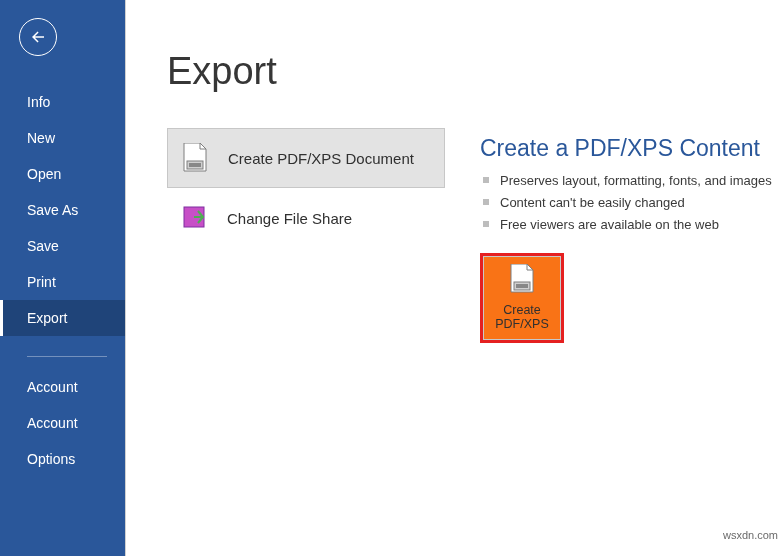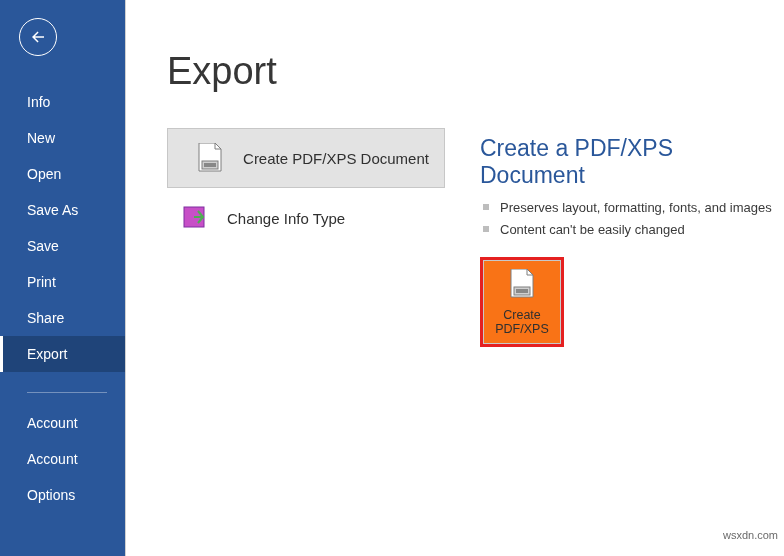--- a/index.html
+++ b/index.html
@@ -88,21 +88,20 @@
       height: 60px;
       padding-left: 12px;
       cursor: pointer;
       gap: 18px;
       font-size: 15px;
       color: #303030;
     }
     .option-item.selected {
       background: #e3e3e3;
       border: 1px solid #c7c7c7;
-      justify-content: center;
     }
     .option-icon {
       width: 30px;
       height: 32px;
       display: flex;
       align-items: center;
       justify-content: center;
     }
     
     .detail {
@@ -175,21 +174,20 @@
       <path d="M20 11H7.8l5-5-1.4-1.4L4 12l7.4 7.4 1.4-1.4-5-5H20z" fill="#fff"></path>
     </svg>
   </div>
   <div class="menu">
     <div class="menu-item">Info</div>
     <div class="menu-item">New</div>
     <div class="menu-item">Open</div>
     <div class="menu-item">Save As</div>
     <div class="menu-item">Save</div>
     <div class="menu-item">Print</div>
-    <div class="menu-item">Share</div>
     <div class="menu-item selected">Export</div>
   </div>
   <div class="menu-divider"></div>
   <div class="menu">
     <div class="menu-item">Account</div>
     <div class="menu-item">Account</div>
     <div class="menu-item">Options</div>
   </div>
 </div>
 
@@ -212,31 +210,32 @@
         <span>Create PDF/XPS Document</span>
       </div>
 
       <div class="option-item">
         <span class="option-icon">
           <svg width="26" height="30" viewBox="0 0 26 30">
             <rect x="3" y="4" width="20" height="20" fill="#c74fc7" stroke="#7f2fa0"></rect>
             <path d="M17 8l5 6-5 6M13 14H22" fill="none" stroke="#4caf50" stroke-width="2"></path>
           </svg>
         </span>
-        <span>Change Info Type</span>
+        <span>Change File Share</span>
       </div>
 
     </div>
   </div>
 
   <div class="detail">
-    <div class="detail-title">Create a PDF/XPS Document</div>
+    <div class="detail-title">Create a PDF/XPS Content</div>
     <ul class="detail-list">
       <li>Preserves layout, formatting, fonts, and images</li>
       <li>Content can't be easily changed</li>
+      <li>Free viewers are available on the web</li>
     </ul>
 
     <div class="create-btn">
       <span class="icon">
         <svg width="26" height="30" viewBox="0 0 26 30">
           <path d="M2 0h16l6 6v22H2z" fill="#fff" stroke="#7f7f7f"></path>
           <path d="M18 0v6h6" fill="none" stroke="#7f7f7f"></path>
           <rect x="5" y="18" width="16" height="8" fill="#d0d0d0" stroke="#7f7f7f"></rect>
           <rect x="7" y="20" width="12" height="4" fill="#888"></rect>
         </svg>

